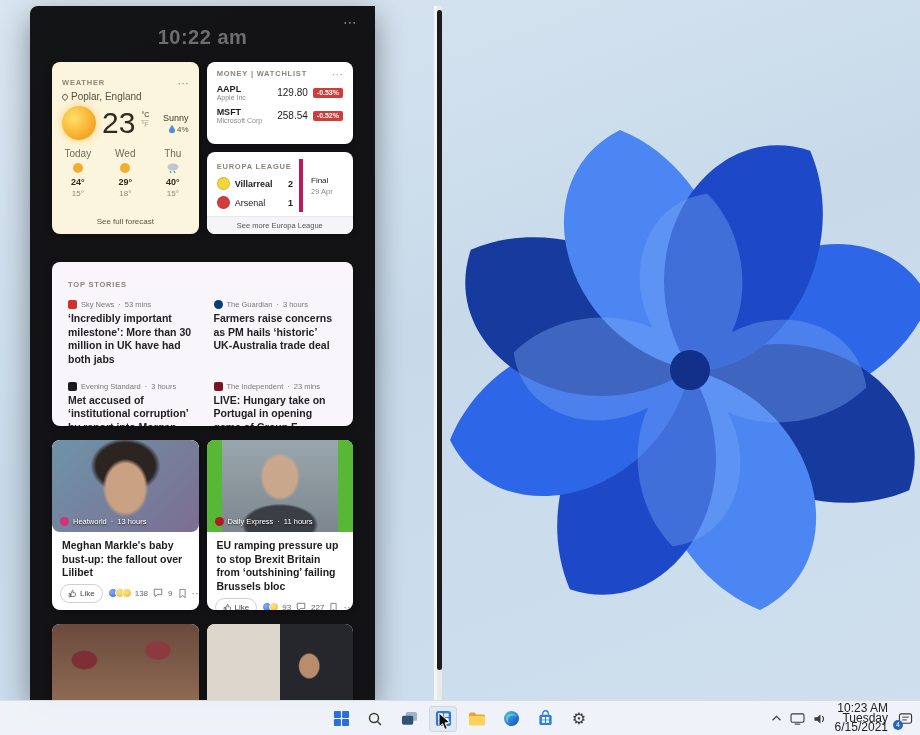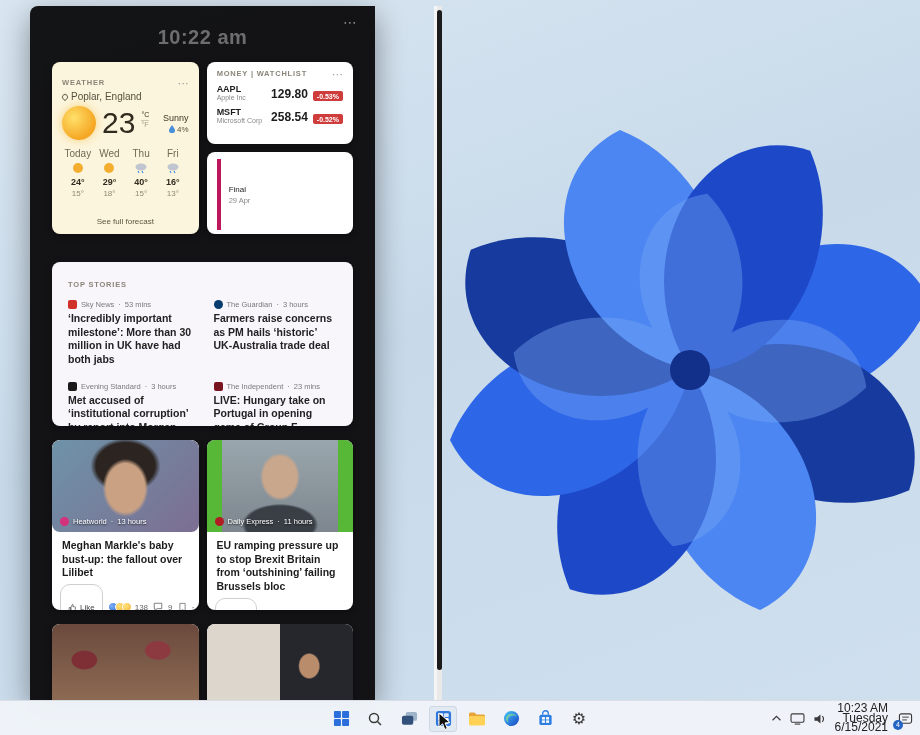--- a/index.html
+++ b/index.html
@@ -49,25 +49,25 @@
   .w-precip { display:flex; align-items:center; gap:2px; justify-content:flex-end; font-size:8px; color:#55503f; margin-top:2px; }
   .w-forecast { display:flex; justify-content:space-between; margin-top:8px; flex:1; }
   .f-col { display:flex; flex-direction:column; align-items:center; gap:2px; width:25%; }
   .f-day { font-size:10px; color:#6f6a57; }
   .f-hi { font-size:9px; color:#2f2b1f; font-weight:700; }
   .f-lo { font-size:8px; color:#8d8874; }
   .w-footer { text-align:center; font-size:8px; color:#5c5640; padding:4px 0 2px; }
 
   
   .money { height:82px; padding:7px 10px; display:flex; flex-direction:column; }
-  .stock-row { display:flex; align-items:flex-end; margin-top:6px; }
+  .stock-row { display:flex; align-items:center; margin-top:6px; }
   .stock-names { display:flex; flex-direction:column; flex:1; }
   .stock-sym { font-size:9px; font-weight:700; color:#1c1c1c; }
   .stock-co { font-size:7px; color:#8a8a8a; }
-  .stock-price { font-size:12px; font-weight:700; color:#1c1c1c; margin-right:5px; }
+  .stock-price { font-size:10px; font-weight:400; color:#1c1c1c; margin-right:5px; }
   .stock-chg { font-size:7px; color:#fff; padding:1.5px 4px; border-radius:2px; font-weight:700; }
 
   
   .sports { height:82px; display:flex; flex-direction:column; }
   .sports-inner { padding:7px 10px 4px; flex:1; display:flex; }
   .match-left { flex:1; display:flex; flex-direction:column; justify-content:space-around; padding-right:6px; }
   .team-row { display:flex; align-items:center; gap:5px; }
   .crest { width:13px; height:13px; border-radius:50%; border:1px solid rgba(0,0,0,.15); }
   .team-name { font-size:9px; color:#1c1c1c; flex:1; }
   .team-row.bold .team-name { font-weight:700; }
@@ -107,21 +107,21 @@
       radial-gradient(26px 26px at 22% 85%, #c23434 0 55%, rgba(0,0,0,0) 62%),
       radial-gradient(20px 24px at 70% 35%, #b98c6c 0 48%, rgba(0,0,0,0) 55%),
       linear-gradient(90deg,#ddd6cc 0 50%, #26272d 50%); }
   .img-chip { position:absolute; left:8px; bottom:6px; display:flex; align-items:center; gap:4px;
               font-size:7.5px; color:#fff; text-shadow:0 1px 2px rgba(0,0,0,.8); }
   .img-chip .chip-icon { border-radius:50%; }
   .card-body { padding:7px 10px 4px; flex:1; }
   .card-headline { font-size:10.5px; font-weight:700; color:#1c1c1c; line-height:1.3; }
   .card-footer { display:flex; align-items:center; gap:5px; padding:0 8px 8px; }
   .like-pill { display:flex; align-items:center; gap:3px; border:1px solid #cfcfcf; border-radius:10px;
-               padding:18px 7px; font-size:8px; color:#444; background:#fff; cursor:pointer; }
+               padding:4px 7px; font-size:8px; color:#444; background:#fff; cursor:pointer; }
   .reactions { display:flex; align-items:center; cursor:pointer; }
   .emoji { width:10px; height:10px; border-radius:50%; border:1px solid #fff;
            background:radial-gradient(circle at 35% 35%,#ffe37a,#f4b43b); }
   .emoji.blue { background:radial-gradient(circle at 35% 35%,#7fb1f7,#2f6ad0); }
   .emoji + .emoji { margin-left:-3px; }
   .count { font-size:8px; color:#666; margin-left:3px; }
   .foot-ic { display:flex; align-items:center; gap:2px; color:#666; cursor:pointer; }
   .card-menu { margin-left:auto; color:#8a8a8a; font-size:11px; cursor:pointer; }
 
   
@@ -245,29 +245,20 @@
             </div>
             <div class="f-col">
               <span class="f-day">Thu</span>
               <svg width="14" height="14" viewBox="0 0 14 14">
                   <ellipse cx="7" cy="6" rx="5.5" ry="3.4" fill="#bfc6cf"></ellipse>
                   <path d="M4,10 l1,2 M8,10 l1,2" stroke="#4a90d9" stroke-width="1.2"></path>
                 </svg>
               <span class="f-hi">40°</span>
               <span class="f-lo">15°</span>
             </div>
-            <div class="f-col">
-              <span class="f-day">Fri</span>
-              <svg width="14" height="14" viewBox="0 0 14 14">
-                  <ellipse cx="7" cy="6" rx="5.5" ry="3.4" fill="#bfc6cf"></ellipse>
-                  <path d="M4,10 l1,2 M8,10 l1,2" stroke="#4a90d9" stroke-width="1.2"></path>
-                </svg>
-              <span class="f-hi">16°</span>
-              <span class="f-lo">13°</span>
-            </div>
           </div>
           <div class="w-footer">See full forecast</div>
         </div>
 
         <div class="right-col">
 
           <div class="card money">
             <div class="w-head">
               <span class="card-title">MONEY | WATCHLIST</span>
               <span class="mini-menu">⋯</span>
@@ -285,25 +276,39 @@
                 <span class="stock-sym">MSFT</span>
                 <span class="stock-co">Microsoft Corp</span>
               </div>
               <span class="stock-price">258.54</span>
               <span class="stock-chg" style="background: rgb(207, 60, 60);">-0.52%</span>
             </div>
           </div>
 
           <div class="card sports">
             <div class="sports-inner">
+              <div class="match-left">
+                <span class="card-title">EUROPA LEAGUE</span>
+                <div class="team-row bold">
+                  <span class="crest" style="background: rgb(245, 213, 58);"></span>
+                  <span class="team-name">Villarreal</span>
+                  <span class="team-score">2</span>
+                </div>
+                <div class="team-row">
+                  <span class="crest" style="background: rgb(214, 59, 59);"></span>
+                  <span class="team-name">Arsenal</span>
+                  <span class="team-score">1</span>
+                </div>
+              </div>
               <div class="match-status">
                 <span class="status-final">Final</span>
                 <span class="status-date">29 Apr</span>
               </div>
             </div>
+            <div class="sports-footer">See more Europa League</div>
           </div>
         </div>
       </div>
 
       <div class="card top-stories">
         <span class="card-title">TOP STORIES</span>
         <div class="stories-grid">
           <div class="story">
             <div class="story-chip">
                 <span class="chip-icon" style="background: rgb(208, 48, 40);"></span>

